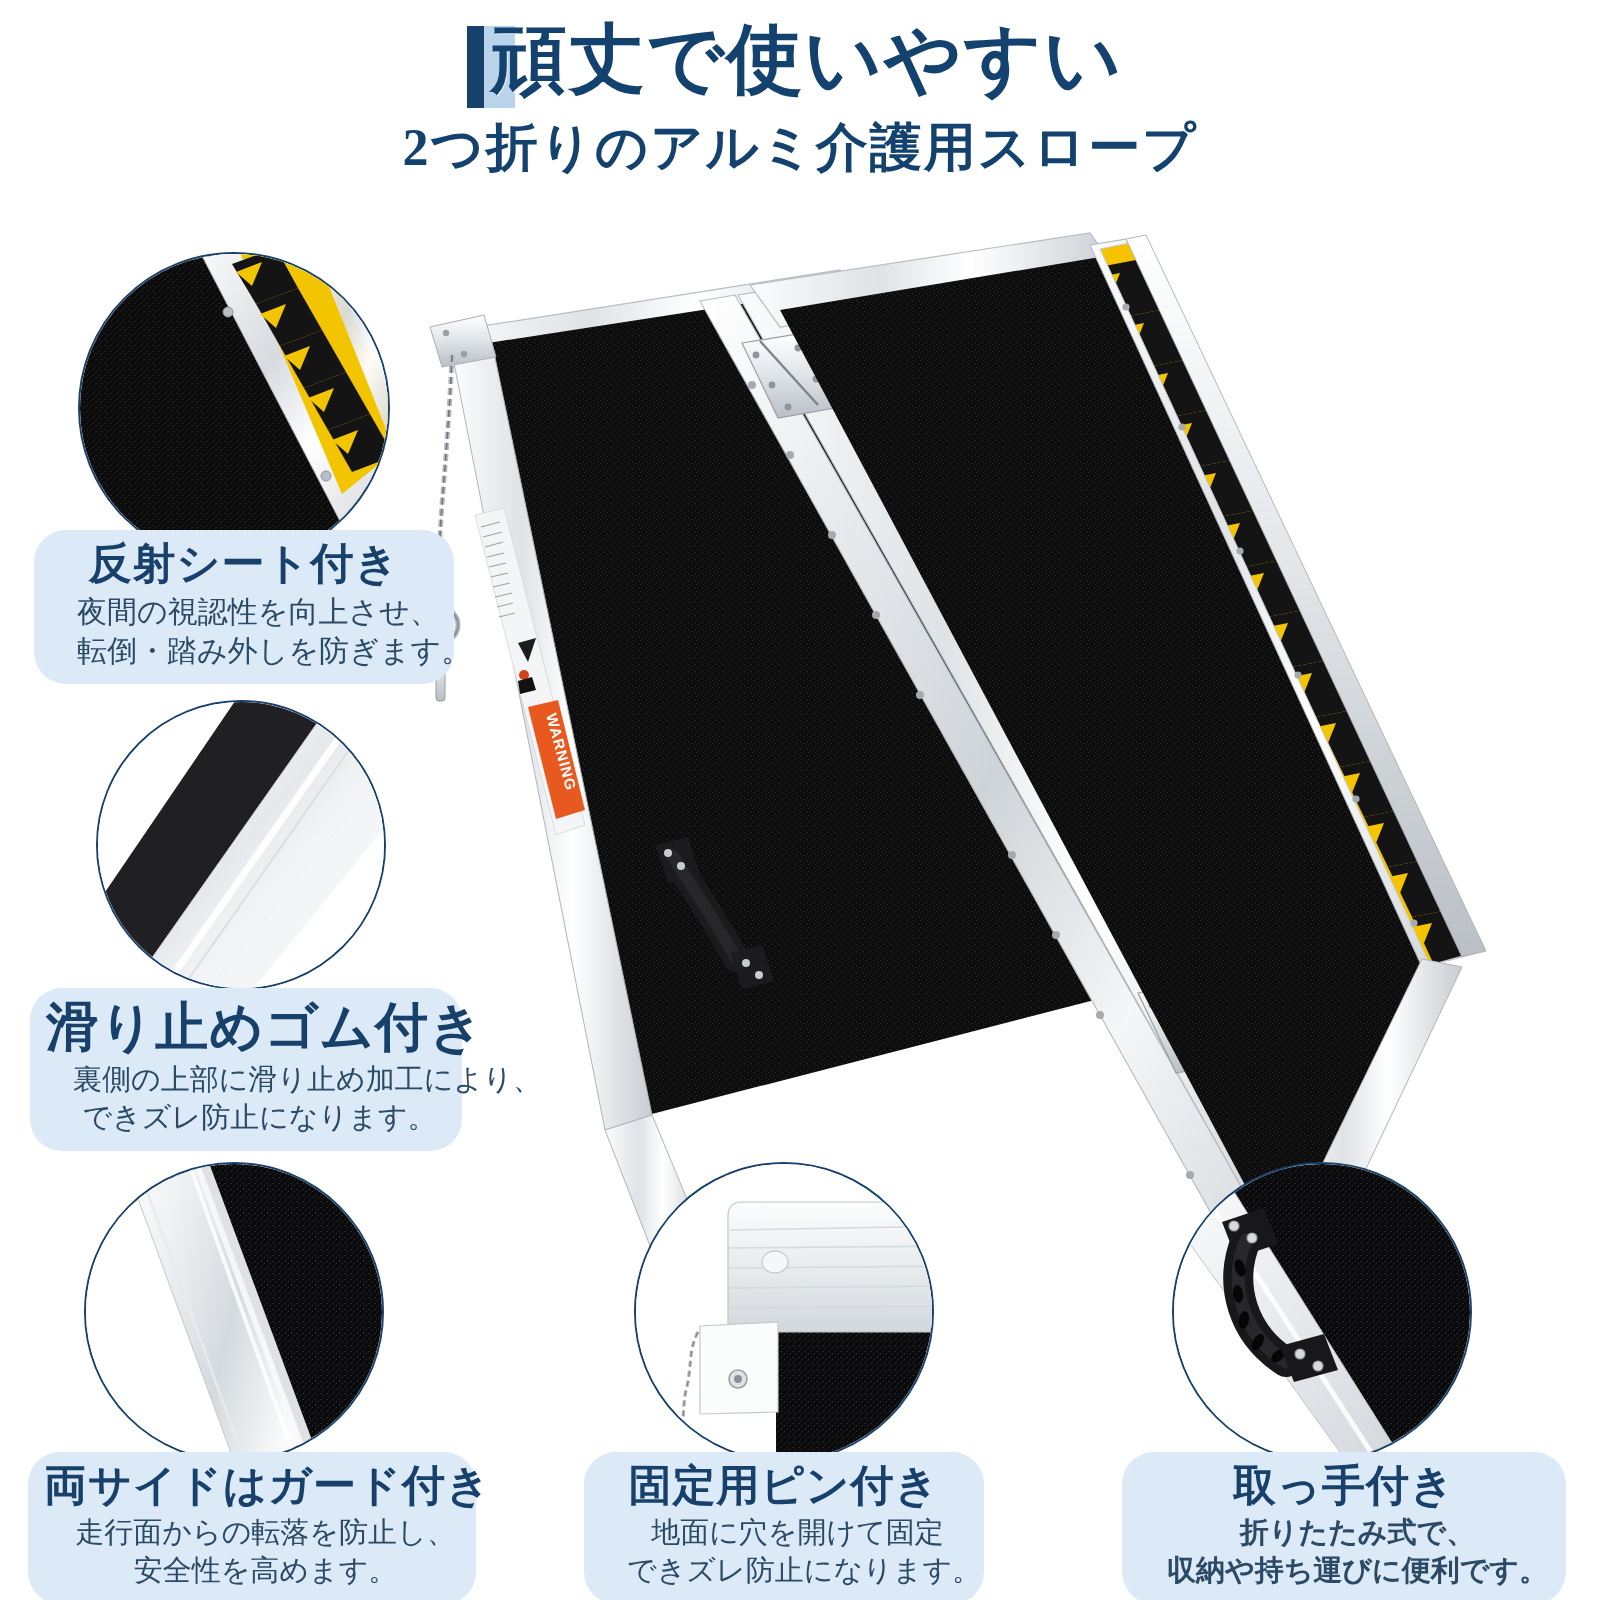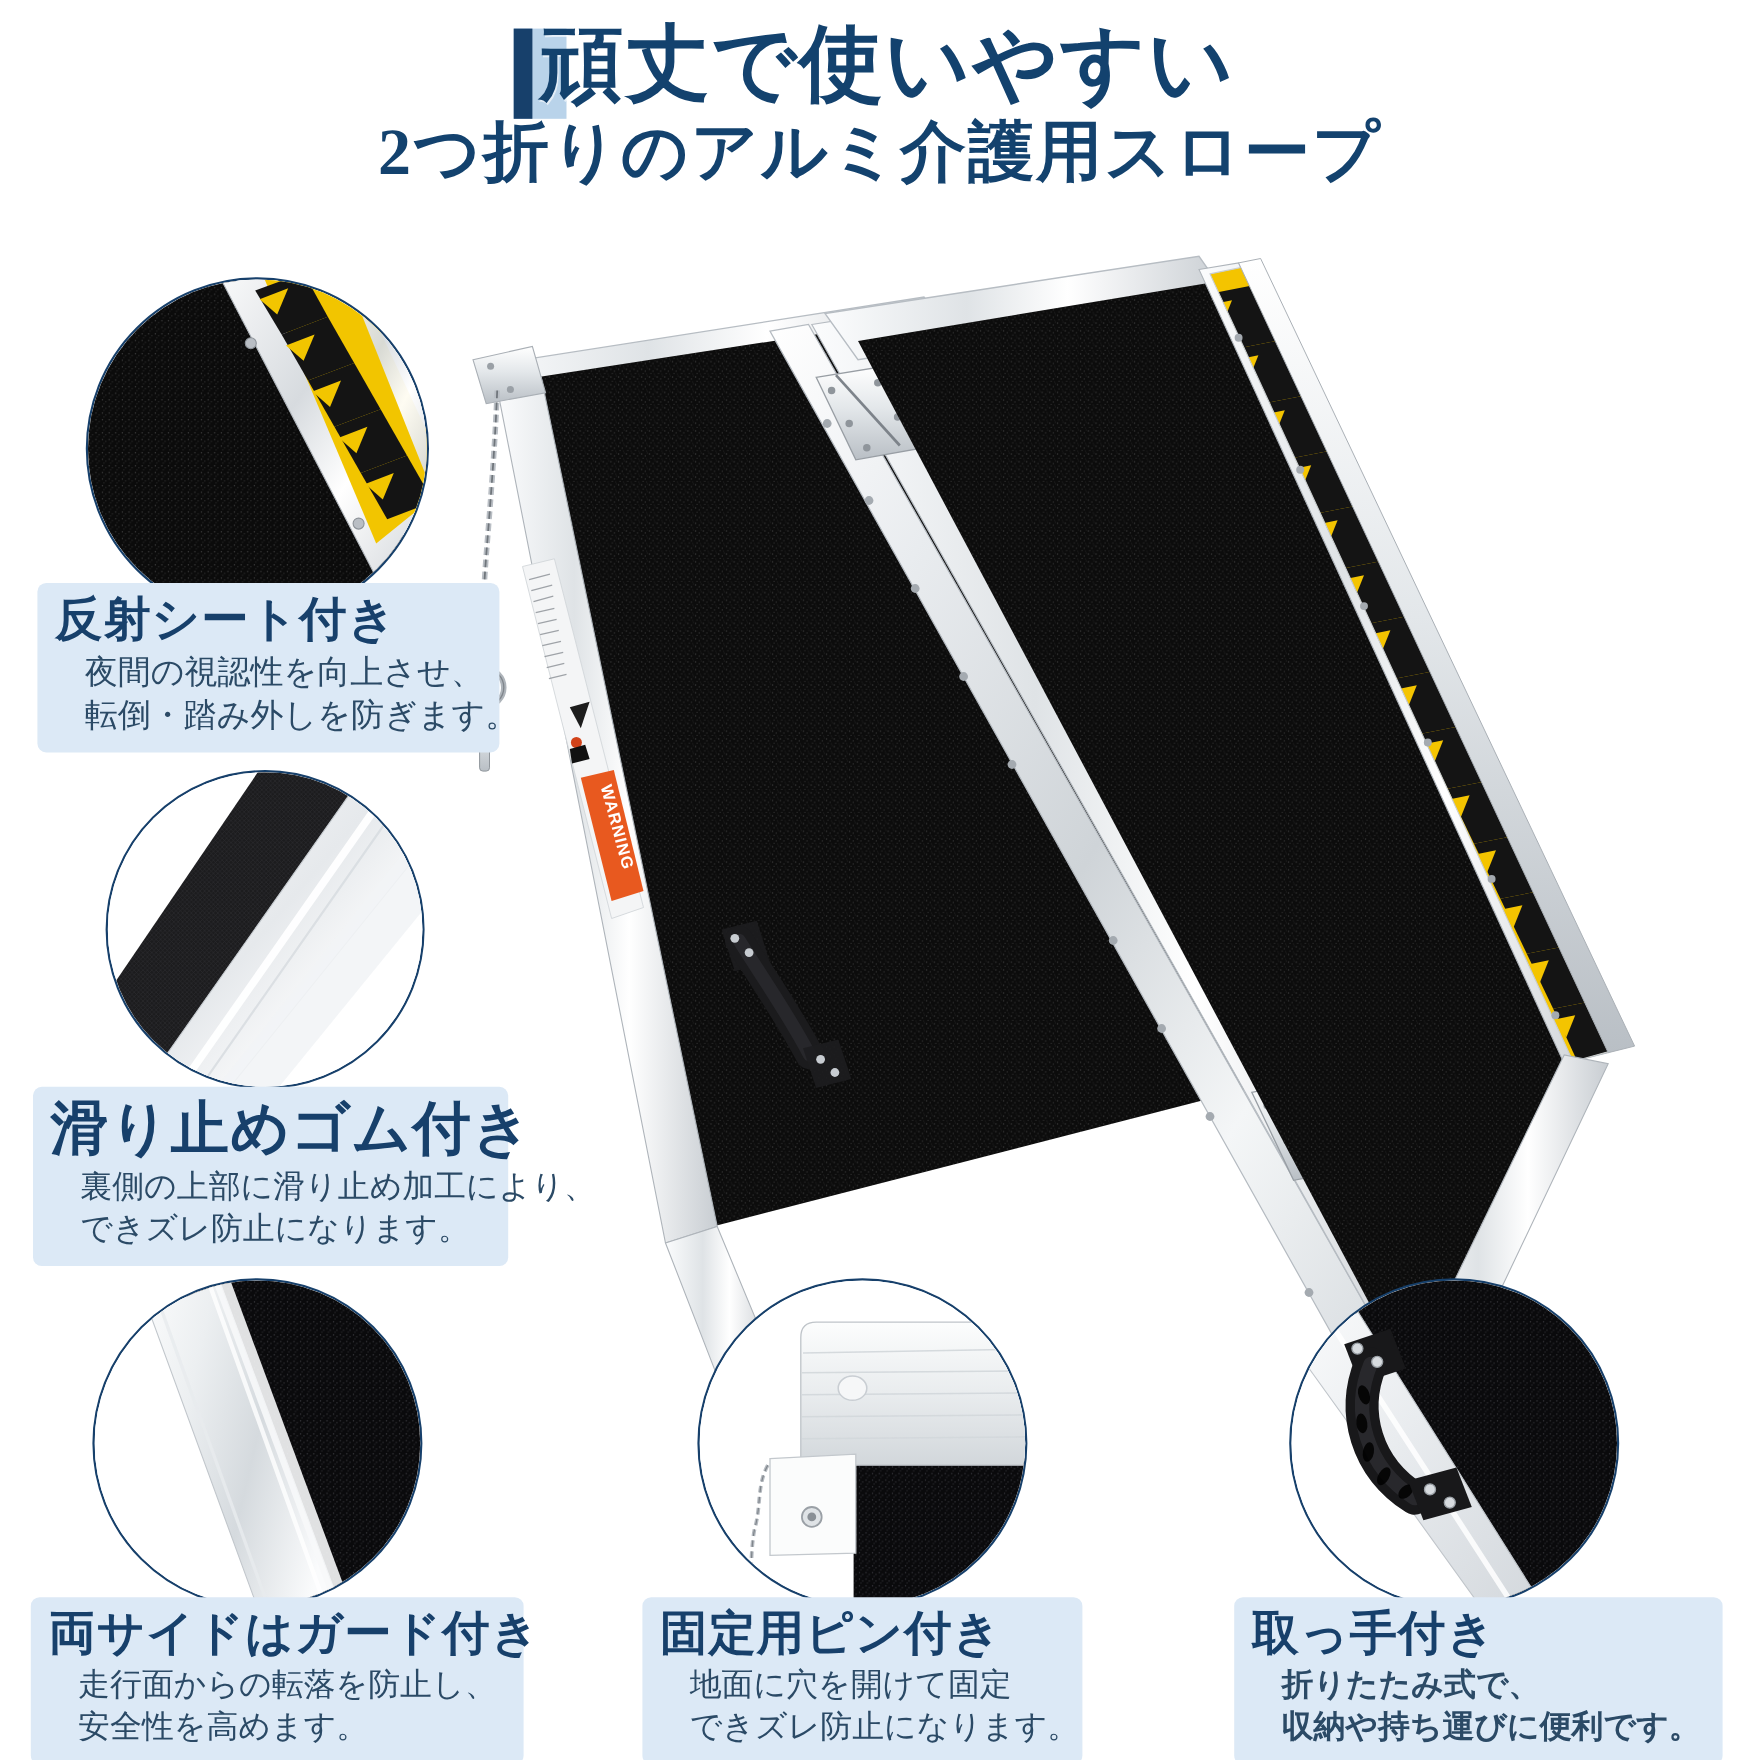--- a/index.html
+++ b/index.html
@@ -18,37 +18,37 @@
   }
   .title-line{
     color:#13426e;
     font-weight:bold;
     letter-spacing:2px;
     line-height:1.08;
     white-space:nowrap;
     text-shadow:1px 1px 0 rgba(255,255,255,.6);
   }
   .title-line1{ font-size:76px; position:relative; display:inline-block; padding-left:14px;}
-  .title-line2{ font-size:60px; margin-top:6px;}
+  .title-line2{ font-size:52px; margin-top:20px;}
   .title-accent-soft{
     position:absolute; left:-10px; top:8px; width:48px; height:82px;
     background:#b9d3ea; z-index:0;
   }
   .title-accent-bar{
     position:absolute; left:-10px; top:8px; width:17px; height:82px;
     background:#17406b; z-index:1;
   }
   .title-line1 span.txt{ position:relative; z-index:2; }
 
   
   .cap{
     position:absolute;
     background:#dce9f6;
-    border-radius:8px;
-    text-align:left;
+    border-radius:32px;
+    text-align:center;
     padding:10px 16px 14px 16px;
   }
   .cap .h{
     color:#17406b; font-weight:bold; letter-spacing:1px;
     white-space:nowrap; line-height:1.12;
   }
   .cap .b{
     color:#2b4a66; line-height:1.3; margin-top:4px; white-space:nowrap;
   }
   .cap .b div{ display:block;margin-left:27px; }

